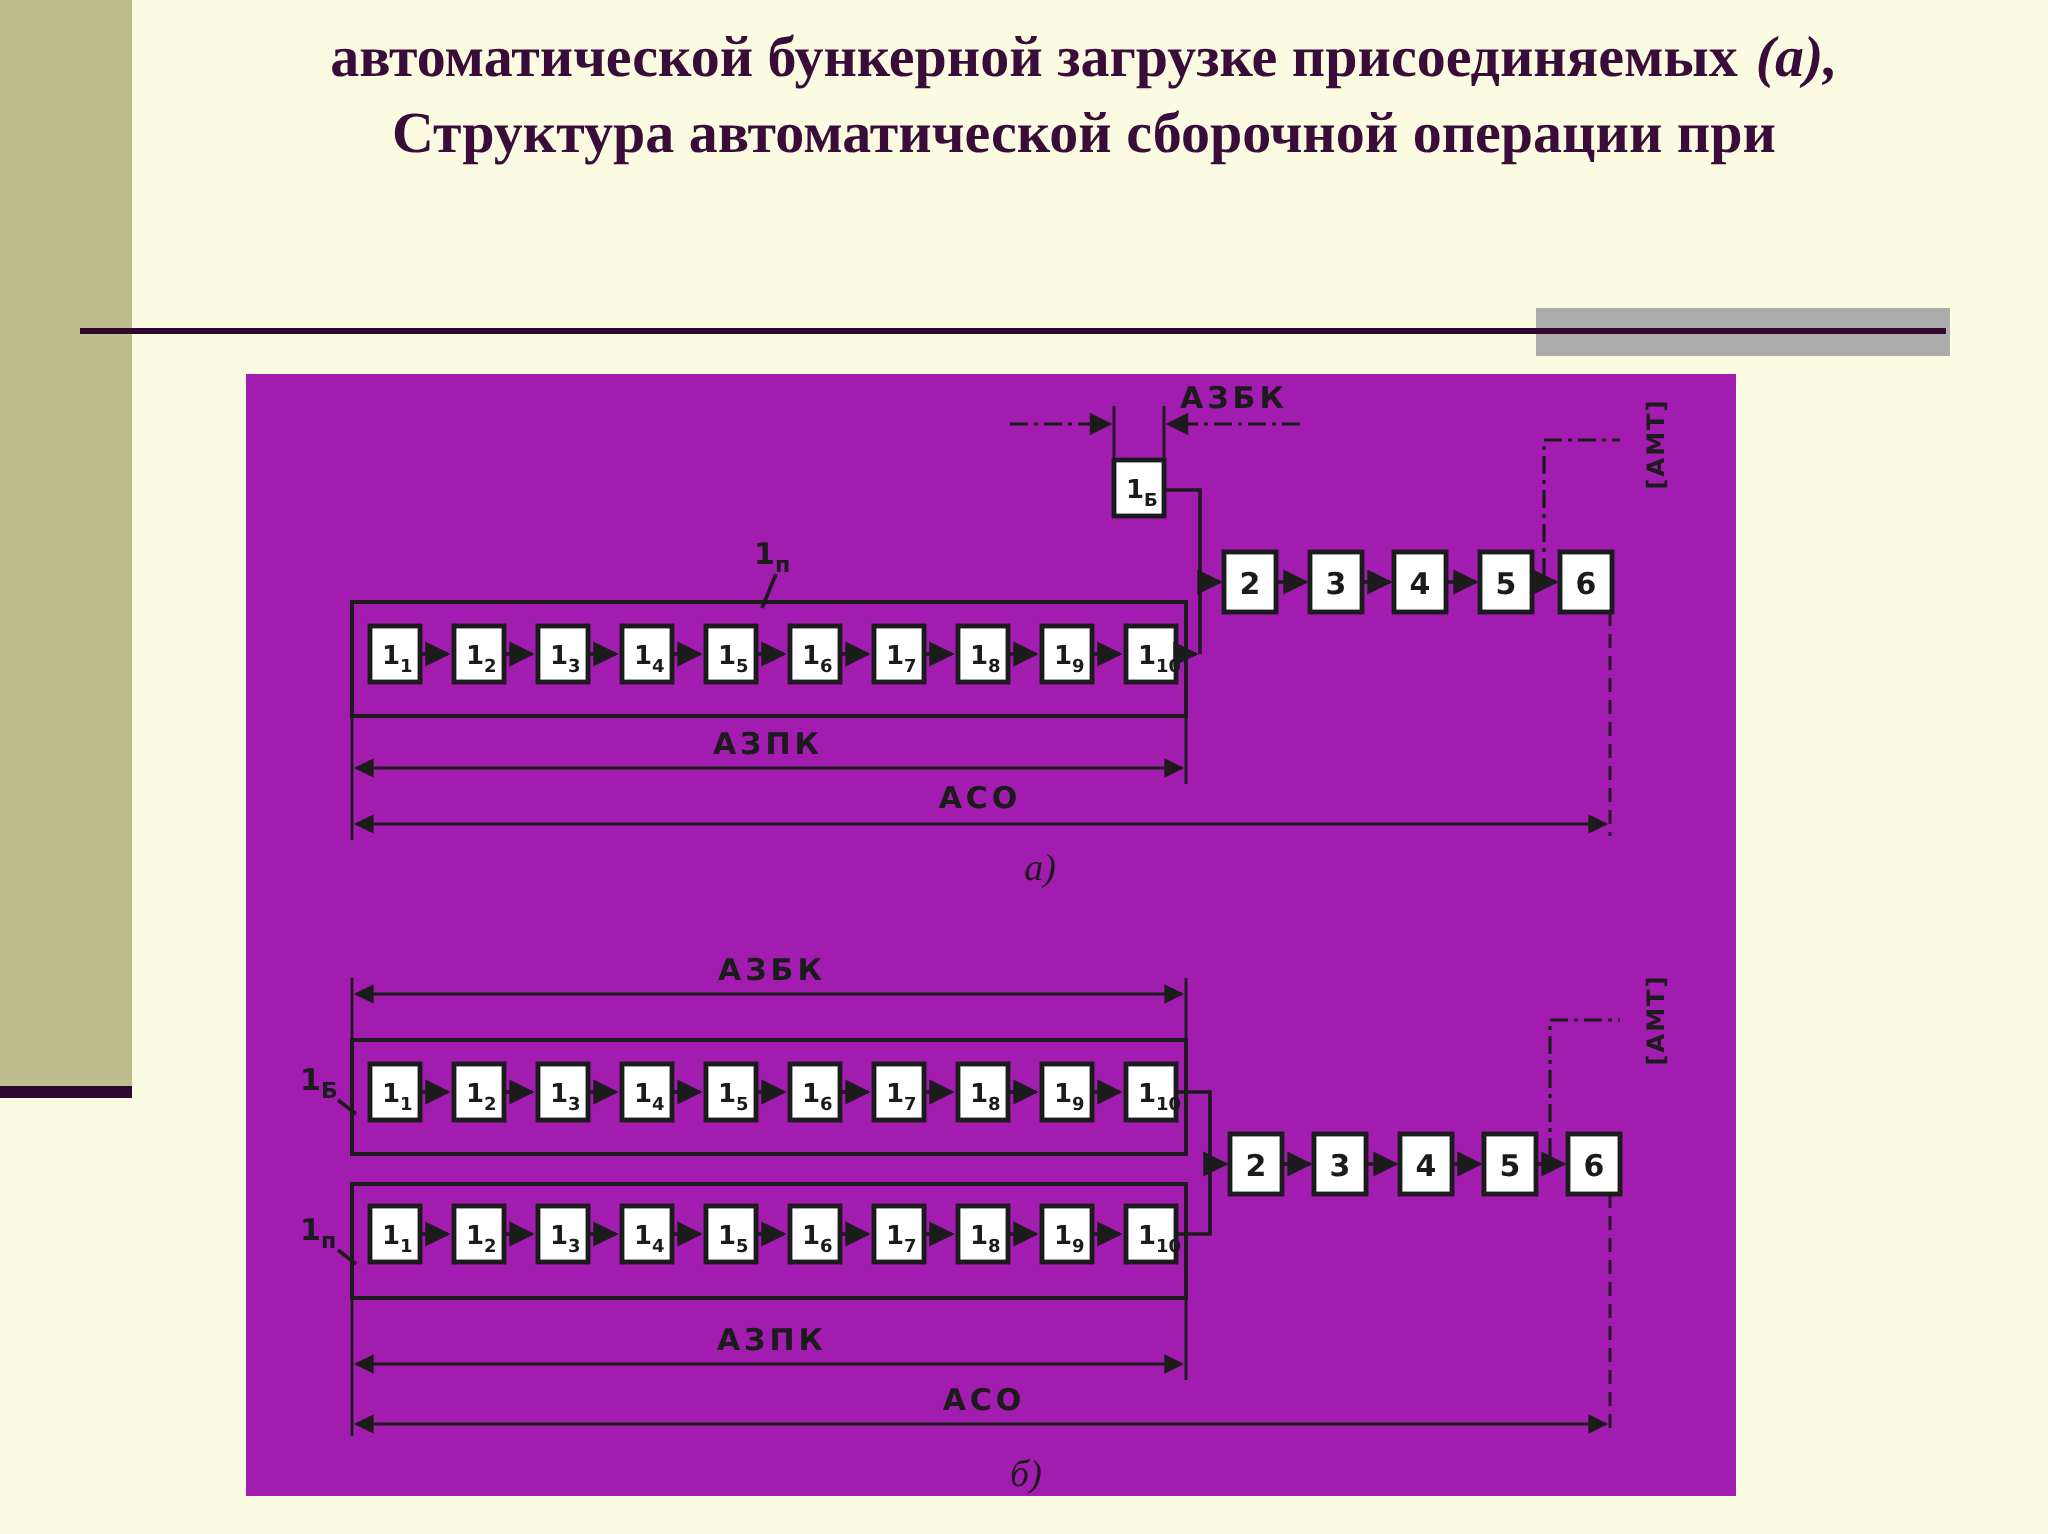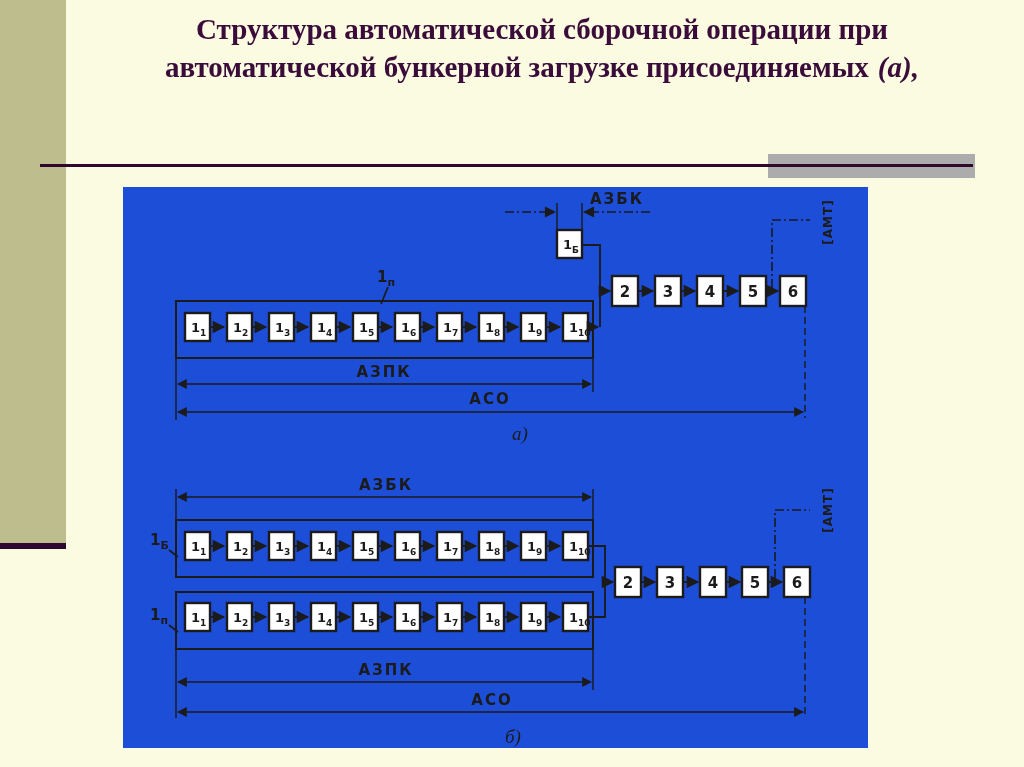--- a/index.html
+++ b/index.html
@@ -12,21 +12,21 @@
   .accent-bar-stripe{position:absolute;left:0;top:543px;width:66px;height:6px;background:#2f0830;}
   .title{
     position:absolute;left:70px;top:10px;width:944px;
     text-align:center;color:#3a0c3a;font-weight:bold;
     font-size:29px;line-height:38px;
   }
   .title .it{font-style:italic;margin:0 0 0 9px;}
   .title .it2{font-style:italic;margin:0 9px;}
   .divider-gray{position:absolute;left:768px;top:154px;width:207px;height:24px;background:#acacac;}
   .divider-rule{position:absolute;left:40px;top:164px;width:933px;height:3px;background:#30082e;}
-  .diagram-panel{position:absolute;left:123px;top:187px;width:745px;height:561px;background:#1d4ed8;}
+  .diagram-panel{position:absolute;left:123px;top:187px;width:745px;height:561px;background:#a21caf;}
   svg{display:block;}
   svg text{fill:#1b1b1b;font-family:"DejaVu Sans",sans-serif;}
   .box{stroke:#1b1b1b;stroke-width:2.4;fill:#ffffff;}
   .frame{stroke:#1b1b1b;stroke-width:2;fill:none;}
   .ln{stroke:#1b1b1b;stroke-width:1.8;fill:none;}
   .dim{stroke:#1b1b1b;stroke-width:1.4;fill:none;}
   .dashdot{stroke:#1b1b1b;stroke-width:1.6;fill:none;stroke-dasharray:9 3 2 3;}
   .dashv{stroke:#1b1b1b;stroke-width:1.4;fill:none;stroke-dasharray:7 4;}
   .boxnum{font-size:13px;font-weight:bold;}
   .boxnum .sub,.sub{font-size:9px;}
@@ -38,22 +38,22 @@
   .caption{font-family:"Liberation Serif",serif;font-style:italic;font-size:19px;text-anchor:middle;}
 </style>
 </head>
 <body>
 
 <div>
   <div class="accent-bar"></div>
   <div class="accent-bar-stripe"></div>
 
   <div class="title">
+    <div><span>автоматической бункерной загрузке присоединяемых</span><span class="it">(а),</span></div>
     <div><span>Структура автоматической сборочной операции при</span></div>
-    <div><span>автоматической бункерной загрузке присоединяемых</span><span class="it">(а),</span></div>
   </div>
 
   <div class="divider-gray"></div>
   <div class="divider-rule"></div>
 
   <div class="diagram-panel">
     <svg id="diagram-svg" width="745" height="561" viewBox="123 187 745 561">
       <defs>
         <marker id="ah" viewBox="0 0 10 10" refX="9" refY="5" markerWidth="8" markerHeight="7" orient="auto-start-reverse">
           <path d="M0,0 L10,5 L0,10 z" fill="#1b1b1b"></path>

